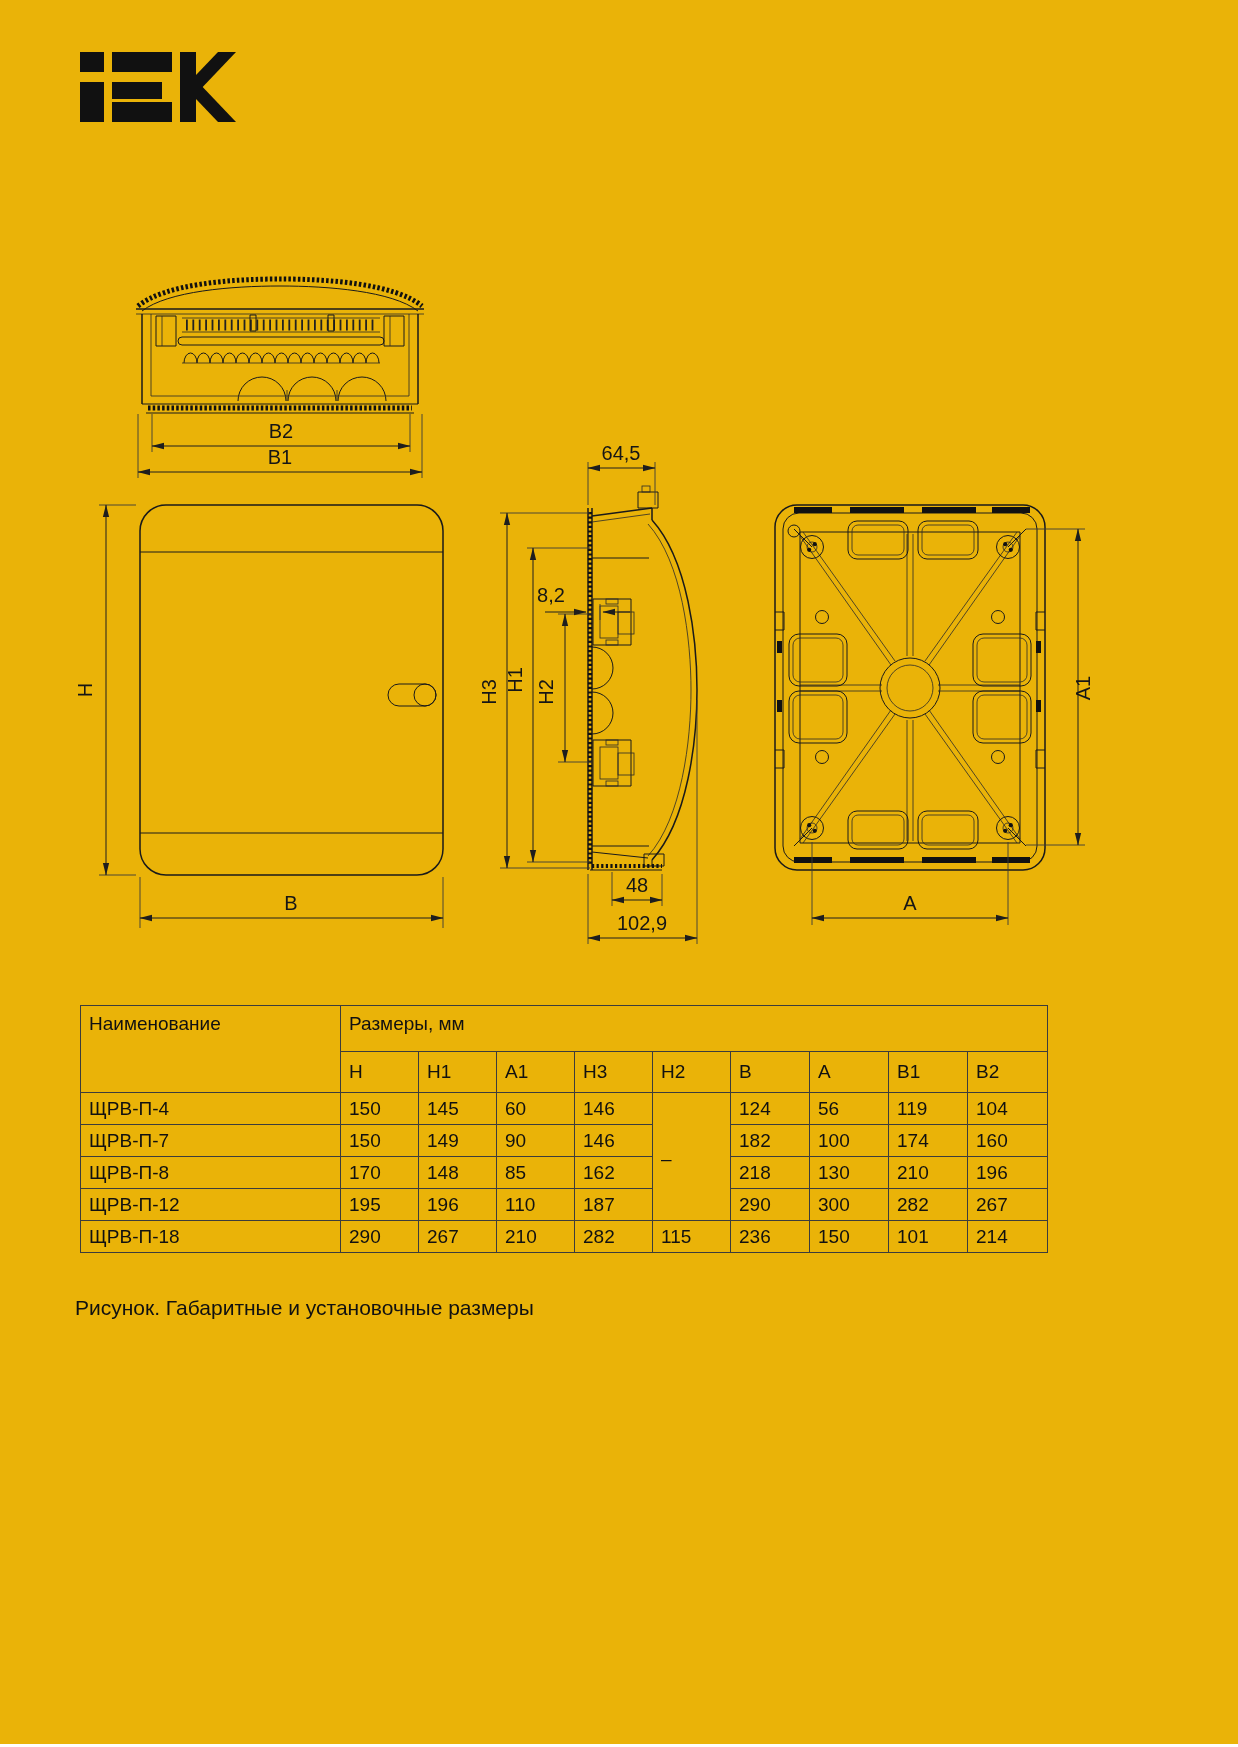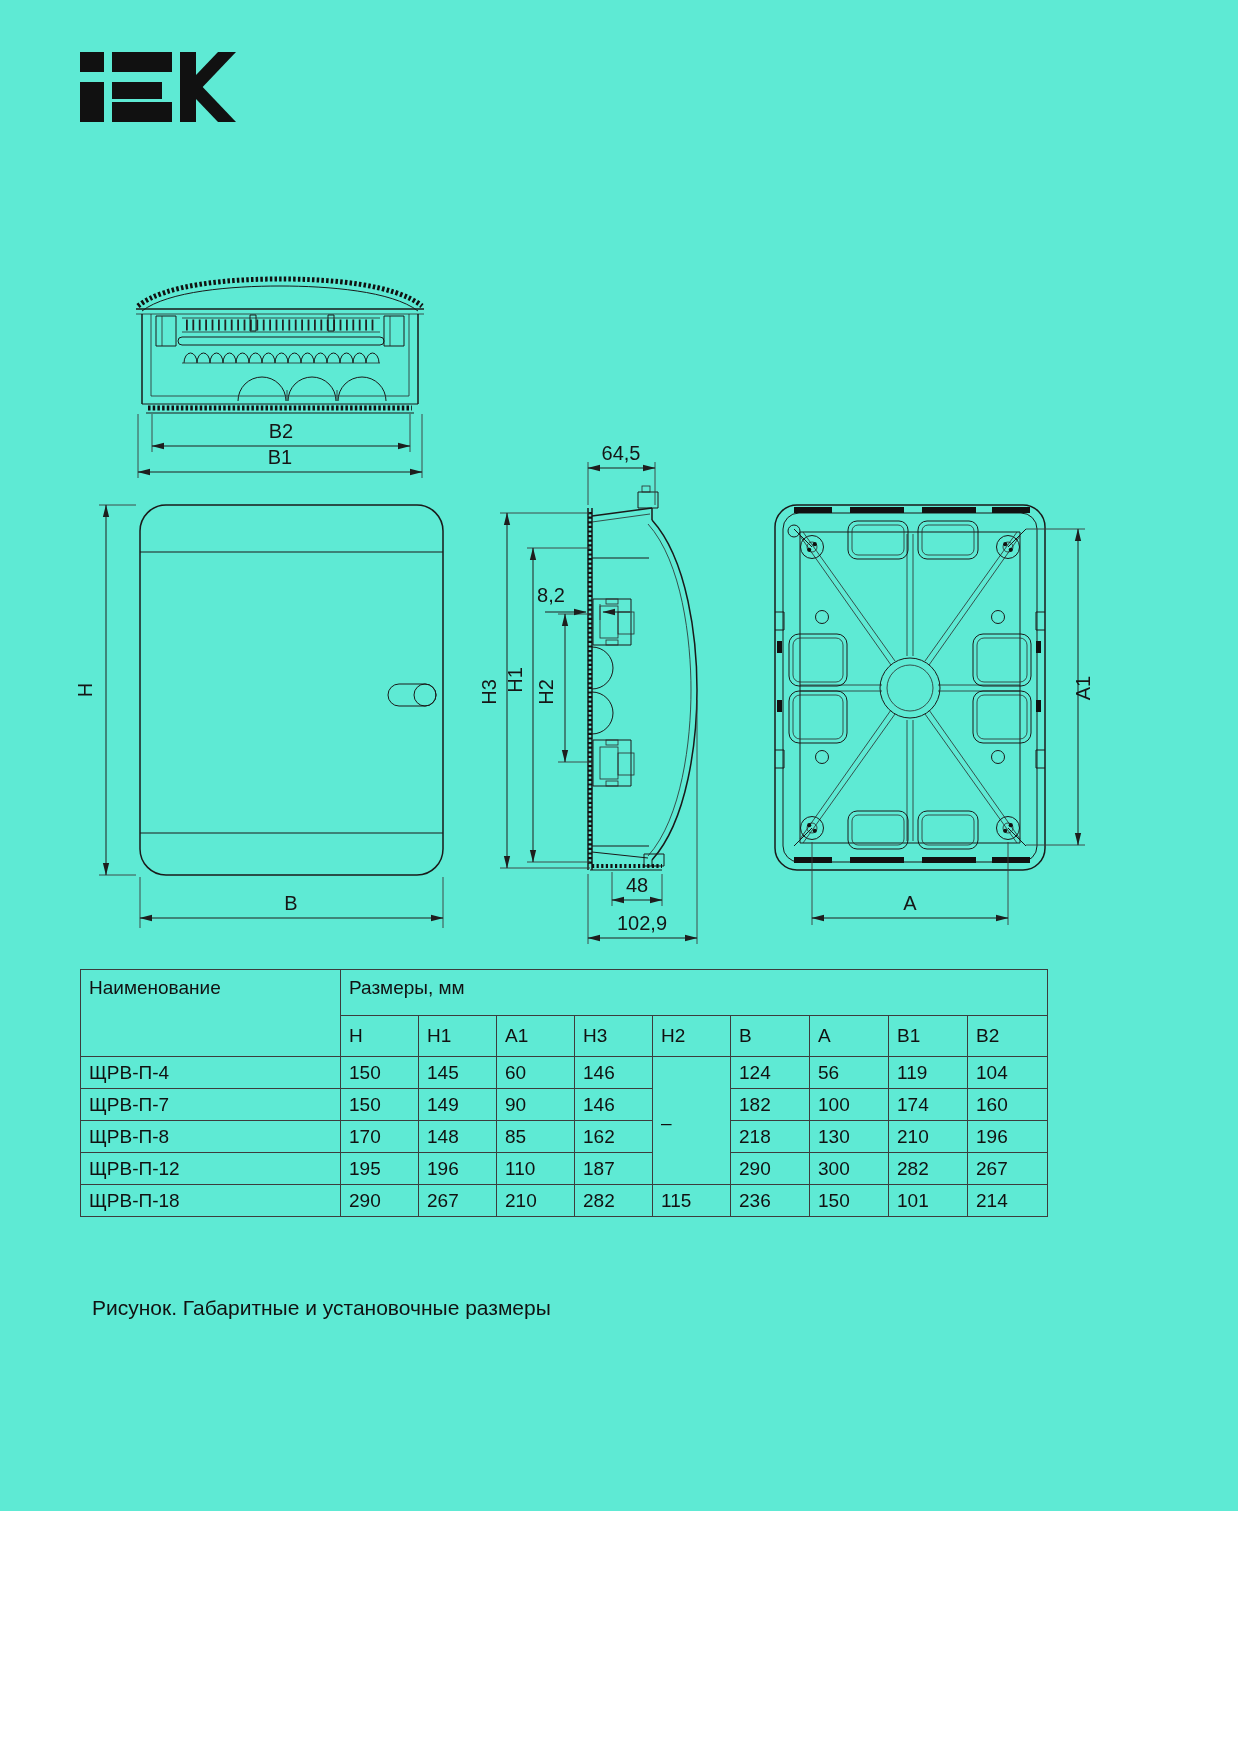--- a/index.html
+++ b/index.html
@@ -1,39 +1,39 @@
 <!DOCTYPE html>
 <html><head>
 <meta charset="utf-8">
 <style>
   html,body{margin:0;padding:0;background:#fff;}
-  #page{position:relative;width:1238px;height:1511px;background:#5eead4;overflow:hidden;
+  #page{position:relative;width:1238px;height:1744px;background:#eab308;overflow:hidden;
         font-family:"Liberation Sans",sans-serif;color:#111;}
   svg text{font-family:"Liberation Sans",sans-serif;}
   .dl{font-size:20px;fill:#161616;}
   .o1{stroke:#1a1a1a;stroke-width:1.5;fill:none;stroke-linejoin:round;}
   .o2{stroke:#1a1a1a;stroke-width:1;fill:none;stroke-linejoin:round;}
   .o3{stroke:#2a2a2a;stroke-width:.8;fill:none;}
   .ser{stroke:#111;stroke-width:5;stroke-dasharray:2.5 2.2;fill:none;}
   .ser2{stroke:#111;stroke-width:4;stroke-dasharray:2.2 2.4;fill:none;}
   .comb{stroke:#222;stroke-width:11;stroke-dasharray:1.8 4.6;fill:none;}
   .ext{stroke:#3a3a3a;stroke-width:.9;fill:none;}
   .dim{stroke:#1e1e1e;stroke-width:1;fill:none;marker-start:url(#mA);marker-end:url(#mA);}
   .dime{stroke:#1e1e1e;stroke-width:1;fill:none;marker-end:url(#mA);}
   .blk{fill:#111;stroke:none;}
-  #dims-table{position:absolute;left:80px;top:969px;}
+  #dims-table{position:absolute;left:80px;top:1005px;}
   table{border-collapse:collapse;table-layout:fixed;}
   th,td{border:1px solid #3c3c3c;font-weight:normal;text-align:left;
         padding:0 2px 0 8px;font-size:19px;color:#111;white-space:nowrap;overflow:hidden;}
   tr.hdr1 th{height:38px;vertical-align:top;padding-top:7px;}
   tr.hdr2 th{height:40px;vertical-align:middle;}
   tr.data td{height:31px;vertical-align:middle;}
   td.mergedash{vertical-align:top;padding-top:5px;}
   th.namehead{vertical-align:top;padding-top:7px;}
-  #caption{position:absolute;left:92px;top:1296px;font-size:21px;color:#111;}
+  #caption{position:absolute;left:75px;top:1296px;font-size:21px;color:#111;}
 </style>
 </head>
 <body>
 
 <div id="page">
 
   <svg width="1238" height="1747" viewBox="0 0 1238 1747">
     <defs>
       <marker id="mA" viewBox="0 0 12 8" refX="11.5" refY="4" markerWidth="13" markerHeight="9" markerUnits="userSpaceOnUse" orient="auto-start-reverse">
         <path d="M0,1 L12,4 L0,7 z" fill="#1e1e1e"></path>

